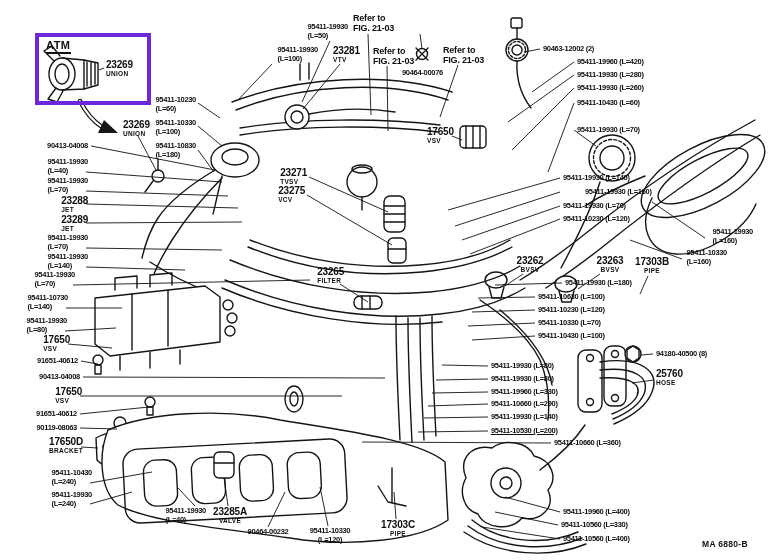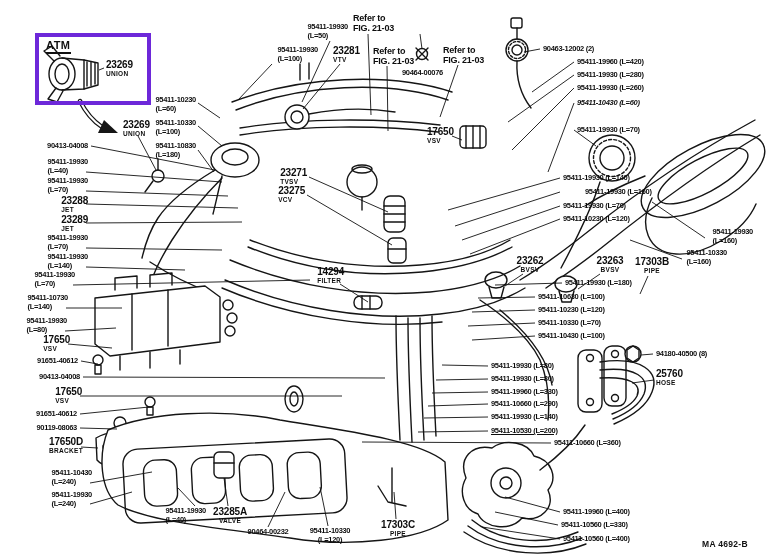--- a/index.html
+++ b/index.html
@@ -340,21 +340,21 @@
       </div>
       <div class="plabel n a-l" style="left: 577px; top: 58px;">
         <div class="ln ln0">95411-19960 (L=420)</div>
       </div>
       <div class="plabel n a-l" style="left: 577px; top: 71px; text-align: center;">
         <div class="ln ln0">95411-19930 (L=280)</div>
       </div>
       <div class="plabel n a-l" style="left: 577px; top: 84px;">
         <div class="ln ln0">95411-19930 (L=260)</div>
       </div>
-      <div class="plabel n a-l" style="left: 577px; top: 99px; font-style: italic;">
+      <div class="plabel n a-l" style="left: 577px; top: 99px;">
         <div class="ln ln0">95411-10430 (L=60)</div>
       </div>
       <div class="plabel n a-l" style="left: 577px; top: 126px;">
         <div class="ln ln0">95411-19930 (L=70)</div>
       </div>
       <div class="plabel n a-l" style="left: 563px; top: 174px;">
         <div class="ln ln0">95411-19930 (L=140)</div>
       </div>
       <div class="plabel n a-l" style="left: 563px; top: 188px; padding-left: 22px;">
         <div class="ln ln0">95411-19930 (L=160)</div>
@@ -533,21 +533,21 @@
       </div>
       <div class="plabel b a-r" style="right: 469px; top: 168px;">
         <div class="ln ln0">23271</div>
         <div class="ln ln1">TVSV</div>
       </div>
       <div class="plabel b a-r" style="right: 471px; top: 186px;">
         <div class="ln ln0">23275</div>
         <div class="ln ln1">VCV</div>
       </div>
       <div class="plabel b a-r" style="right: 432px; top: 267px;">
-        <div class="ln ln0">14294</div>
+        <div class="ln ln0">23265</div>
         <div class="ln ln1">FILTER</div>
       </div>
       <div class="plabel b a-l" style="left: 123px; top: 120px;">
         <div class="ln ln0">23269</div>
         <div class="ln ln1">UNION</div>
       </div>
       <div class="plabel n a-r" style="right: 580px; top: 96px;">
         <div class="ln ln0">95411-10230</div>
         <div class="ln ln1">(L=60)</div>
       </div>
@@ -558,15 +558,15 @@
       <div class="plabel n a-r" style="right: 580px; top: 142px;">
         <div class="ln ln0">95411-10830</div>
         <div class="ln ln1">(L=180)</div>
       </div>
       <div class="plabel b a-l" style="left: 106px; top: 60px;">
         <div class="ln ln0">23269</div>
         <div class="ln ln1">UNION</div>
       </div>
     </div>
 
-  <div id="doc-code">MA  4692-B</div>
+  <div id="doc-code">MA  6880-B</div>
 
 </div>
 
 </body></html>

